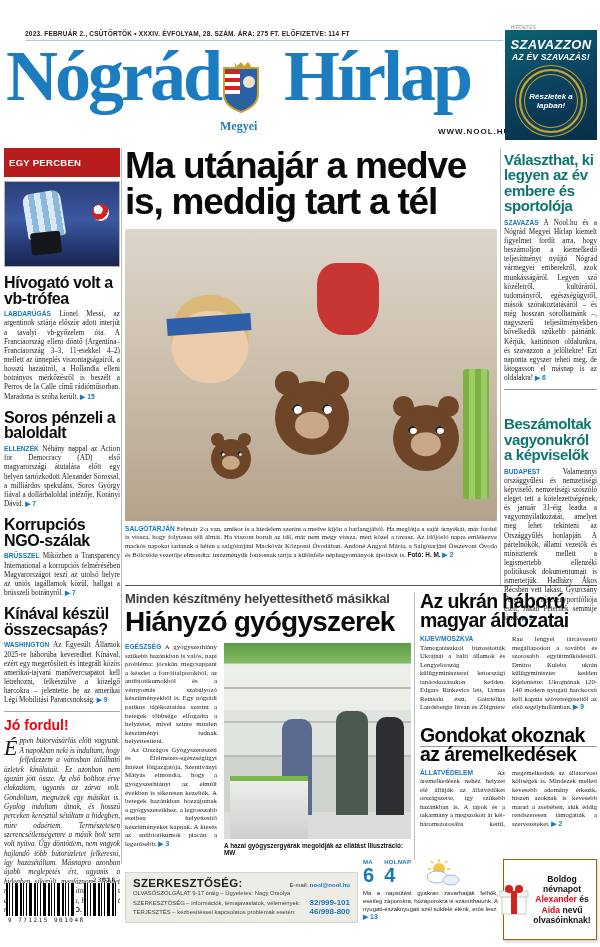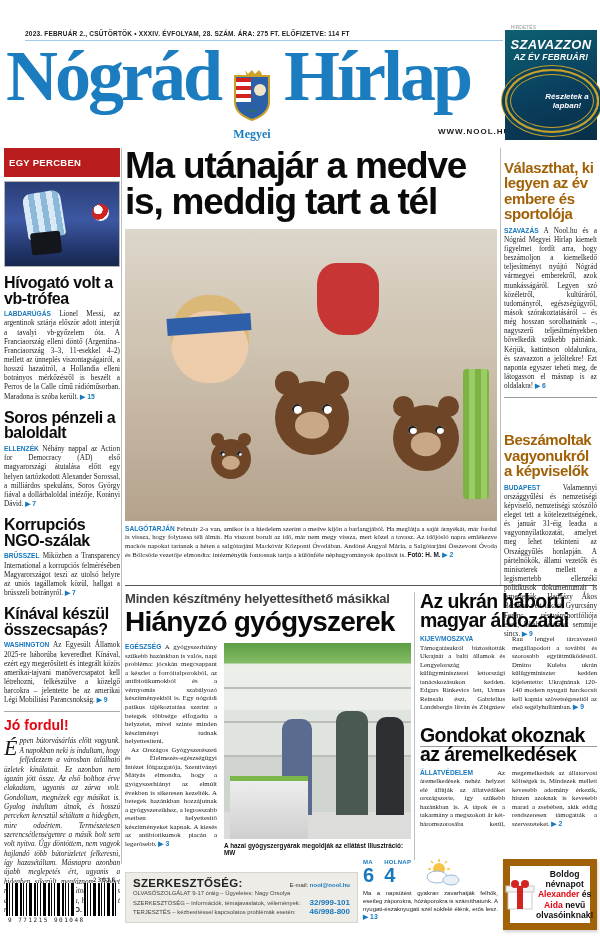--- a/index.html
+++ b/index.html
@@ -5,34 +5,34 @@
   html,body{margin:0;padding:0;background:#fff;}
   .page{position:relative;width:600px;height:947px;background:#fff;overflow:hidden;
         font-family:"Liberation Serif",serif;color:#1a1a1a;}
 
   
   .dateline{position:absolute;top:30px;left:25px;width:470px;
             font:6.5px "Liberation Sans",sans-serif;color:#222;letter-spacing:.2px;font-weight:bold;}
   .dateline-rule{position:absolute;top:40px;left:25px;width:478px;height:1px;background:#a7cbe6;}
   .masthead{position:absolute;top:42px;left:6px;width:496px;display:flex;align-items:flex-start;}
   .mast-word{font:bold 72px/0.95 "Liberation Serif",serif;color:#1b7dc0;letter-spacing:-3px;}
-  .crest-wrap{width:64px;flex:none;text-align:center;padding-top:26px;}
+  .crest-wrap{width:64px;flex:none;text-align:left;padding-top:18px;}
   .crest-caption{font:bold 12px "Liberation Serif",serif;color:#1b7dc0;margin-top:1px;}
   .site-url{position:absolute;top:127px;left:431px;font:bold 8px "Liberation Sans",sans-serif;
             color:#1a1a1a;letter-spacing:1px;margin-left:7px;}
   .ad-label{position:absolute;top:24px;right:64px;font:5px "Liberation Sans",sans-serif;color:#999;}
   .promo{position:absolute;top:30px;right:3px;width:92px;height:110px;
          background:linear-gradient(160deg,#0c6172 0%,#0a3f5e 55%,#082e47 100%);
          text-align:center;box-sizing:border-box;padding-top:7px;}
   .promo-line1{font:italic bold 13px "Liberation Sans",sans-serif;color:#fff;letter-spacing:.4px;}
   .promo-line2{font:italic bold 8.5px "Liberation Sans",sans-serif;color:#fff;letter-spacing:.2px;}
   .promo-ring{width:60px;height:60px;margin:7px auto 0;border-radius:50%;
               border:2px solid #c9a227;
               box-shadow:0 0 0 3px #0a3f5e,0 0 0 4px #c9a227,inset 0 0 0 3px #0a3f5e,inset 0 0 0 4px #c9a227;
-              display:flex;align-items:center;justify-content:center;padding-left:30px;}
+              display:flex;align-items:center;justify-content:center;}
   .promo-badge{font:italic bold 8px/1.15 "Liberation Sans",sans-serif;color:#fff;width:46px;}
 
   
   .vrule{position:absolute;width:1px;background:#bdbdbd;}
   .v1{left:121px;top:148px;height:716px;}
   .v2{left:500px;top:148px;height:438px;}
   .v3{left:414px;top:592px;height:268px;}
   .hrule-main{position:absolute;left:125px;top:585px;width:472px;height:1px;background:#555;}
   .hrule-br{position:absolute;left:420px;top:746px;width:177px;height:1px;background:#999;}
 
@@ -105,22 +105,22 @@
   .pharma-photo{flex:1;height:196px;position:relative;overflow:hidden;
       background:linear-gradient(180deg,#5d9e45 0%,#82bb63 10%,#eceeea 11% 34%,#e0e4df 34% 58%,#cfd4ce 58% 86%,#dcdcda 86% 100%);}
   .shelfline{position:absolute;left:0;right:0;height:2px;background:#b9beb8;}
   .fig{position:absolute;bottom:24px;border-radius:10px 10px 0 0;}
   .counter{position:absolute;left:6px;bottom:0;width:78px;height:58px;
            background:linear-gradient(#ededed,#cfcfcf);border-top:5px solid #7ab648;}
   .pharma-cap{margin-top:3px;font:bold 6.4px "Liberation Sans",sans-serif;color:#111;}
 
   
   .col-right{position:absolute;left:504px;top:148px;width:93px;}
-  .right-h{font:bold 15px/1.03 "Liberation Sans",sans-serif;letter-spacing:-.4px;color:#a16207;
-           margin:12px 0 5px;}
+  .right-h{font:bold 15px/1.03 "Liberation Sans",sans-serif;letter-spacing:-.4px;color:#0f766e;
+           margin:4px 0 5px;}
   .right-story2{border-top:1px solid #999;margin-top:6px;padding-top:22px;}
 
   
   .bottom-right{position:absolute;left:420px;top:592px;width:177px;}
   .br-h{font:bold 19.5px/0.98 "Liberation Sans",sans-serif;letter-spacing:-.6px;color:#0a0a0a;
         margin:0 0 5px;}
   .two-col{column-count:2;column-gap:7px;font:6.7px/1.27 "Liberation Serif",serif;text-align:justify;}
   .prices{margin-top:14px;}
 
   
@@ -134,22 +134,22 @@
               font:5.9px/1.45 "Liberation Sans",sans-serif;color:#444;}
   .phone{font:bold 8px "Liberation Sans",sans-serif;color:#1878be;}
 
   .weather{position:absolute;left:363px;top:859px;width:135px;}
   .w-row{display:flex;align-items:flex-start;gap:10px;}
   .w-block{text-align:left;}
   .w-label{font:bold 6px "Liberation Sans",sans-serif;color:#1878be;letter-spacing:.3px;}
   .w-num{font:bold 20px/1 "Liberation Sans",sans-serif;color:#1878be;}
   .w-text{margin-top:3px;font:6px/1.3 "Liberation Sans",sans-serif;color:#222;text-align:justify;}
 
-  .nameday{position:absolute;left:503px;top:859px;width:94px;height:71px;background:#fff;
-           border:7px solid #a16207;box-shadow:1px 2px 3px rgba(0,0,0,.18);
+  .nameday{position:absolute;left:503px;top:859px;width:94px;height:81px;background:#fff;
+           border:1px solid #a16207;box-shadow:1px 2px 3px rgba(0,0,0,.18);
            display:flex;align-items:center;box-sizing:border-box;padding:2px;}
   .nd-text{font:bold 8.6px/1.2 "Liberation Sans",sans-serif;color:#111;text-align:center;flex:1;}
   .nd-red{color:#e30613;}
   .gift{flex:none;margin-left:-8px;}
 </style>
 </head>
 <body>
 
 <div class="page">
 
@@ -173,21 +173,21 @@
       </svg>
       <div class="crest-caption">Megyei</div>
     </span>
     <span class="mast-word">Hírlap</span>
   </div>
   <div class="site-url">WWW.NOOL.HU</div>
 
   <div class="ad-label">HIRDETÉS</div>
   <div class="promo">
     <div class="promo-line1">SZAVAZZON</div>
-    <div class="promo-line2">AZ ÉV FEBRUÁR!</div>
+    <div class="promo-line2">AZ ÉV SZAVAZÁS!</div>
     <div class="promo-ring">
       <div class="promo-badge">Részletek a lapban!</div>
     </div>
   </div>
 
   <div class="vrule v1"></div>
   <div class="vrule v2"></div>
   <div class="vrule v3"></div>
   <div class="hrule-main"></div>
   <div class="hrule-br"></div>

